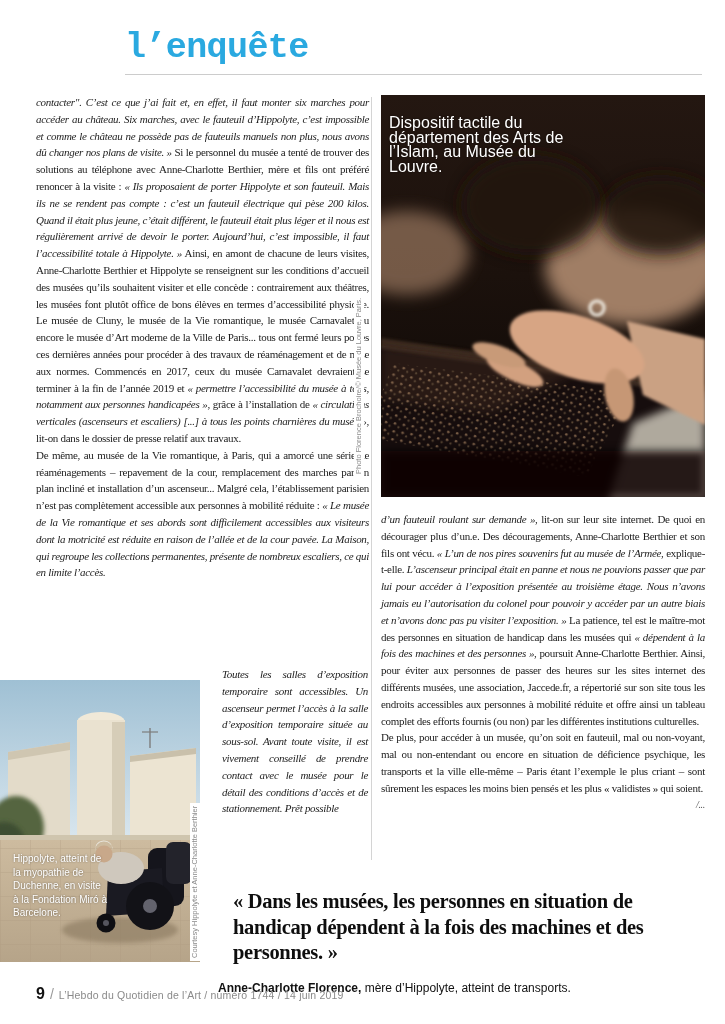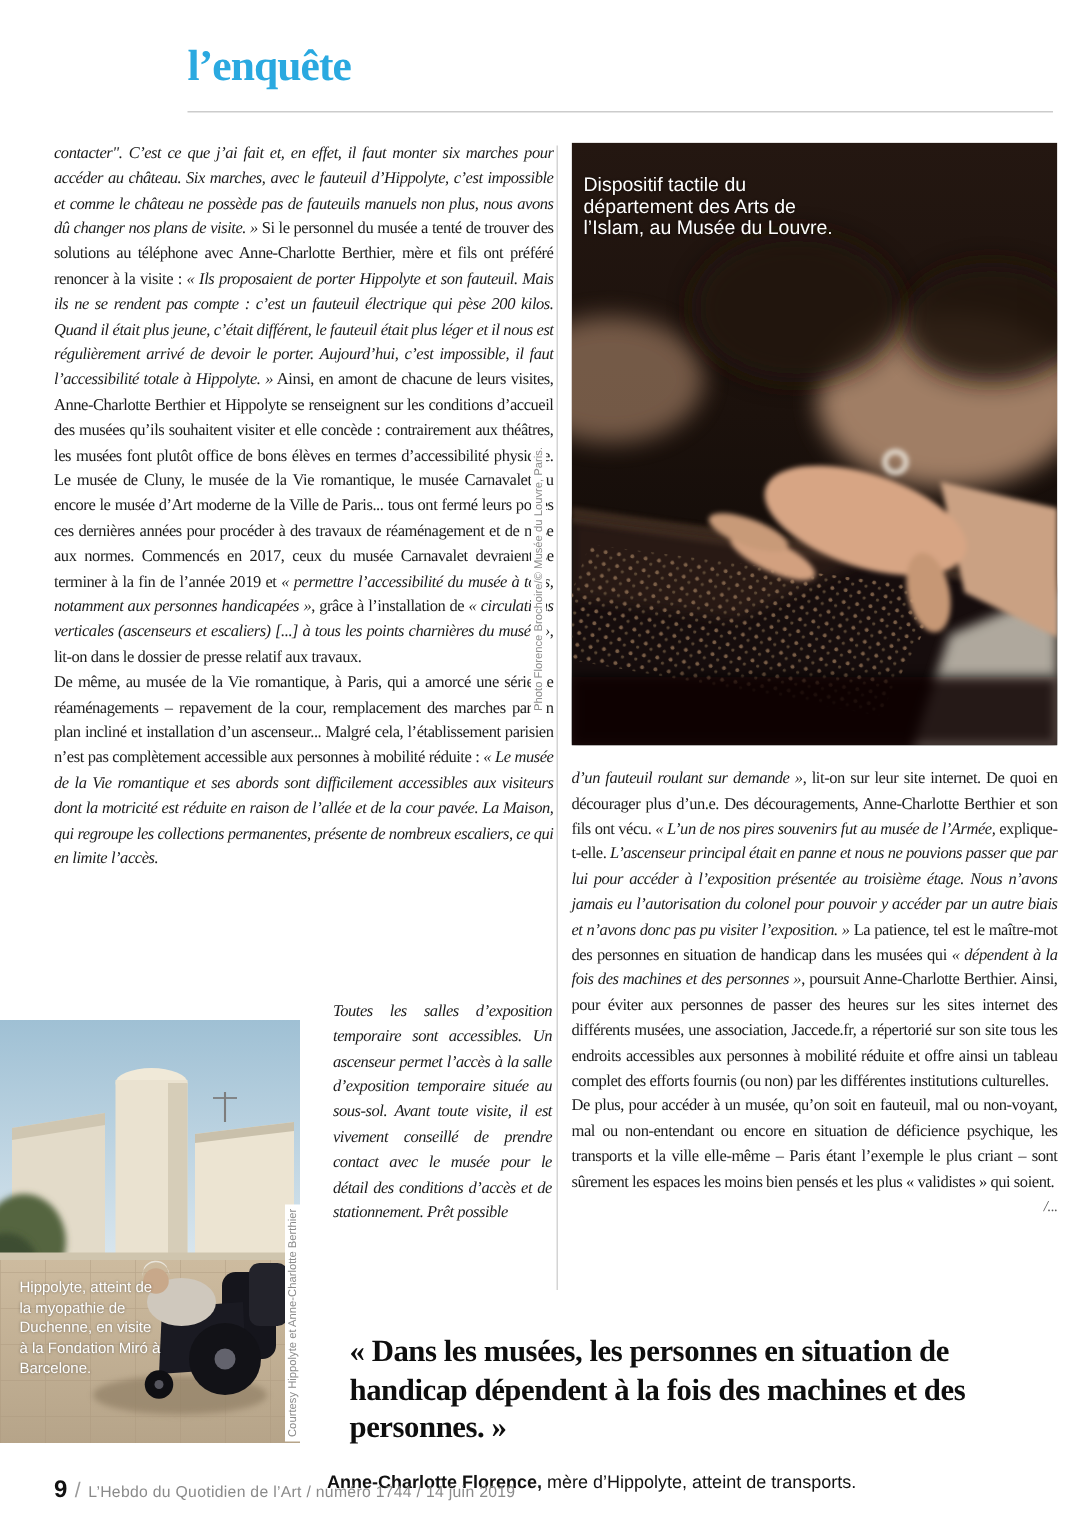--- a/index.html
+++ b/index.html
@@ -4,21 +4,21 @@
 <style>
   :root { --accent: #2aa9e0; }
   html, body { margin:0; padding:0; background:#ffffff; }
   .page {
     position:relative; width:725px; height:1024px; background:#fff;
     font-family:"Liberation Serif", serif; color:#1c1c1c; overflow:hidden;
   }
   
   .header { position:absolute; left:125px; top:28px; display:flex; align-items:baseline; gap:9px; }
   .brand {
-    font-family:Liberation Serif, serif; font-weight:bold; font-size:29px;
+    font-family:Liberation Mono, monospace; font-weight:bold; font-size:35px;
     letter-spacing:-0.6px; color:var(--accent, #2aa9e0);
   }
   .topic { font-family:"Liberation Sans", sans-serif; font-size:12.5px; color:#4d4d4d; }
   .header-rule { position:absolute; left:125px; top:74px; width:577px; height:1px; background:#cccccc; }
 
   
   .bodytext { font-size:11px; line-height:16.8px; letter-spacing:-0.3px; text-align:justify; }
   .bodytext p { margin:0; }
   .colA { position:absolute; left:36px; top:94px; width:333px; }
   .wrapB { position:absolute; left:222px; top:666px; width:146px; font-style:italic; }
@@ -28,21 +28,21 @@
 
   
   .photo { position:absolute; overflow:hidden; }
   .photo svg { display:block; }
   .photo-louvre { left:381px; top:95px; width:324px; height:402px; }
   .photo-miro { left:0; top:680px; width:200px; height:314px; }
   .photo-caption {
     position:absolute; color:#ffffff; font-family:"Liberation Sans", sans-serif;
     text-shadow:0 0 2px rgba(0,0,0,0.45);
   }
-  .caption-louvre { left:8px; top:21px; width:180px; font-size:13px; line-height:14.5px; }
+  .caption-louvre { left:8px; top:21px; width:180px; font-size:16px; line-height:14.5px; }
   .caption-miro { left:13px; top:172px; width:96px; font-size:10px; line-height:13.5px; }
   .v-credit {
     position:absolute; transform:rotate(-90deg); transform-origin:0 100%;
     font-family:"Liberation Sans", sans-serif; font-size:7.5px; color:#8a8a8a;
     white-space:nowrap; background:#fff; padding:0 3px; line-height:10px;
   }
   .credit-louvre { left:364px; top:467px; }
   .credit-miro { left:200px; top:951px; }
 
   

